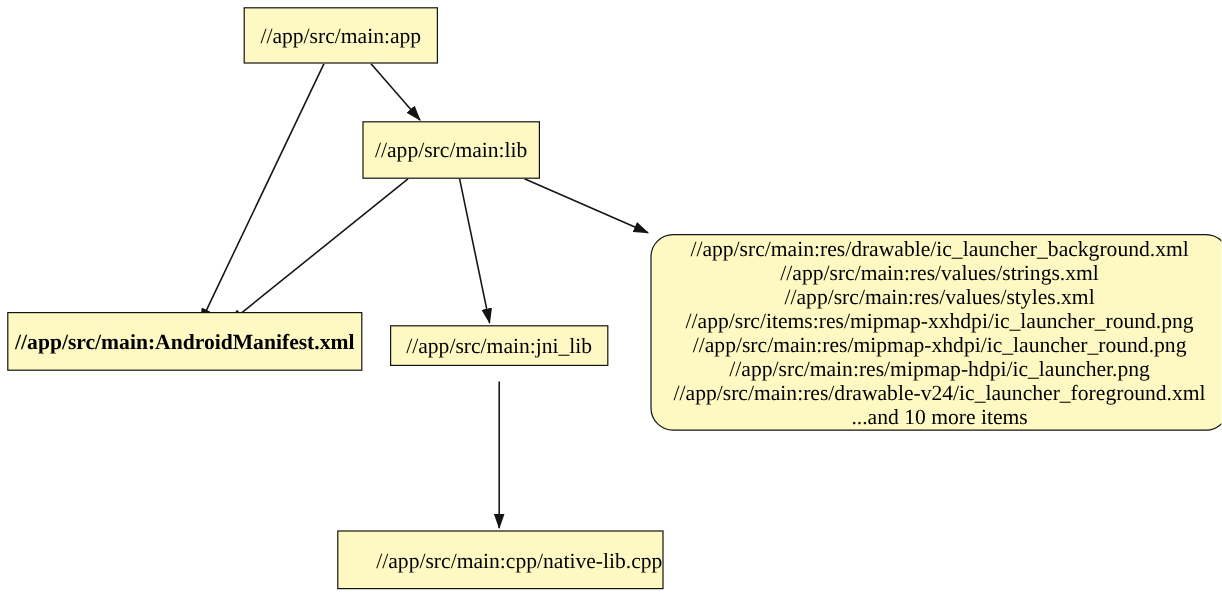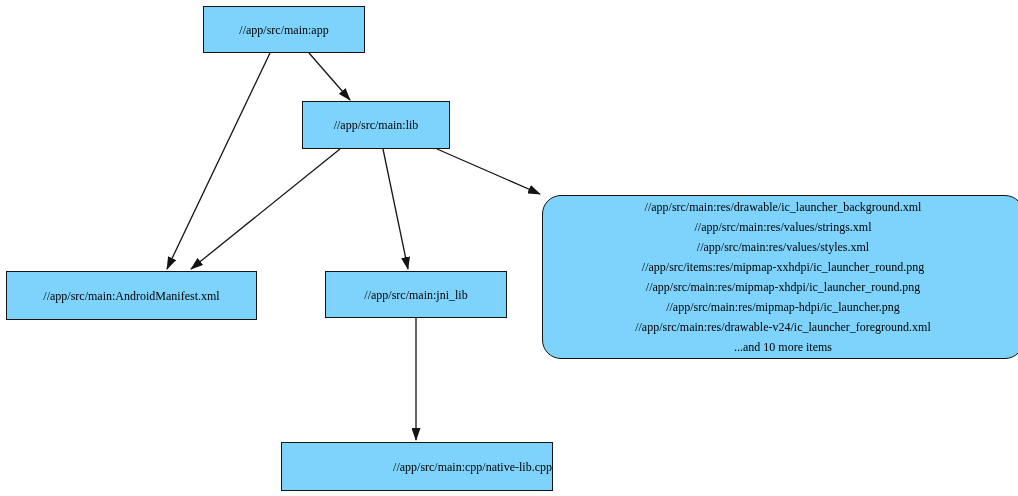--- a/index.html
+++ b/index.html
@@ -20,34 +20,34 @@
     position: absolute;
     left: 0;
     top: 0;
     width: 1018px;
     height: 496px;
   }
   .node {
     position: absolute;
     box-sizing: border-box;
     border: 1.5px solid #141414;
-    background: #7dd3fc;
+    background: #fef9c3;
     display: flex;
     flex-direction: column;
     align-items: center;
     justify-content: center;
     text-align: center;
-    font-size: 12px;
+    font-size: 18px;
     line-height: 20px;
     white-space: nowrap;
   }
   #node-app      { left: 203px; top: 6px;   width: 162px; height: 47px; }
   #node-lib      { left: 302px; top: 101px; width: 148px; height: 48px; }
-  #node-manifest { left: 6px;   top: 271px; width: 251px; height: 49px; }
-  #node-jni-lib  { left: 325px; top: 271px; width: 182px; height: 47px; }
+  #node-manifest { left: 6px;   top: 260px; width: 296px; height: 49px; font-weight: bold; }
+  #node-jni-lib  { left: 325px; top: 271px; width: 182px; height: 34px; }
   #node-res      { left: 542px; top: 195px; width: 482px; height: 164px; border-radius: 19px; }
   #node-cpp      { left: 281px; top: 442px; width: 272px; height: 49px; align-items: flex-end; }
   .res-line { display: block; height: 20px; }
   line.edge {
     stroke: #141414;
     stroke-width: 1.3;
     fill: none;
   }
 </style>
 </head>

